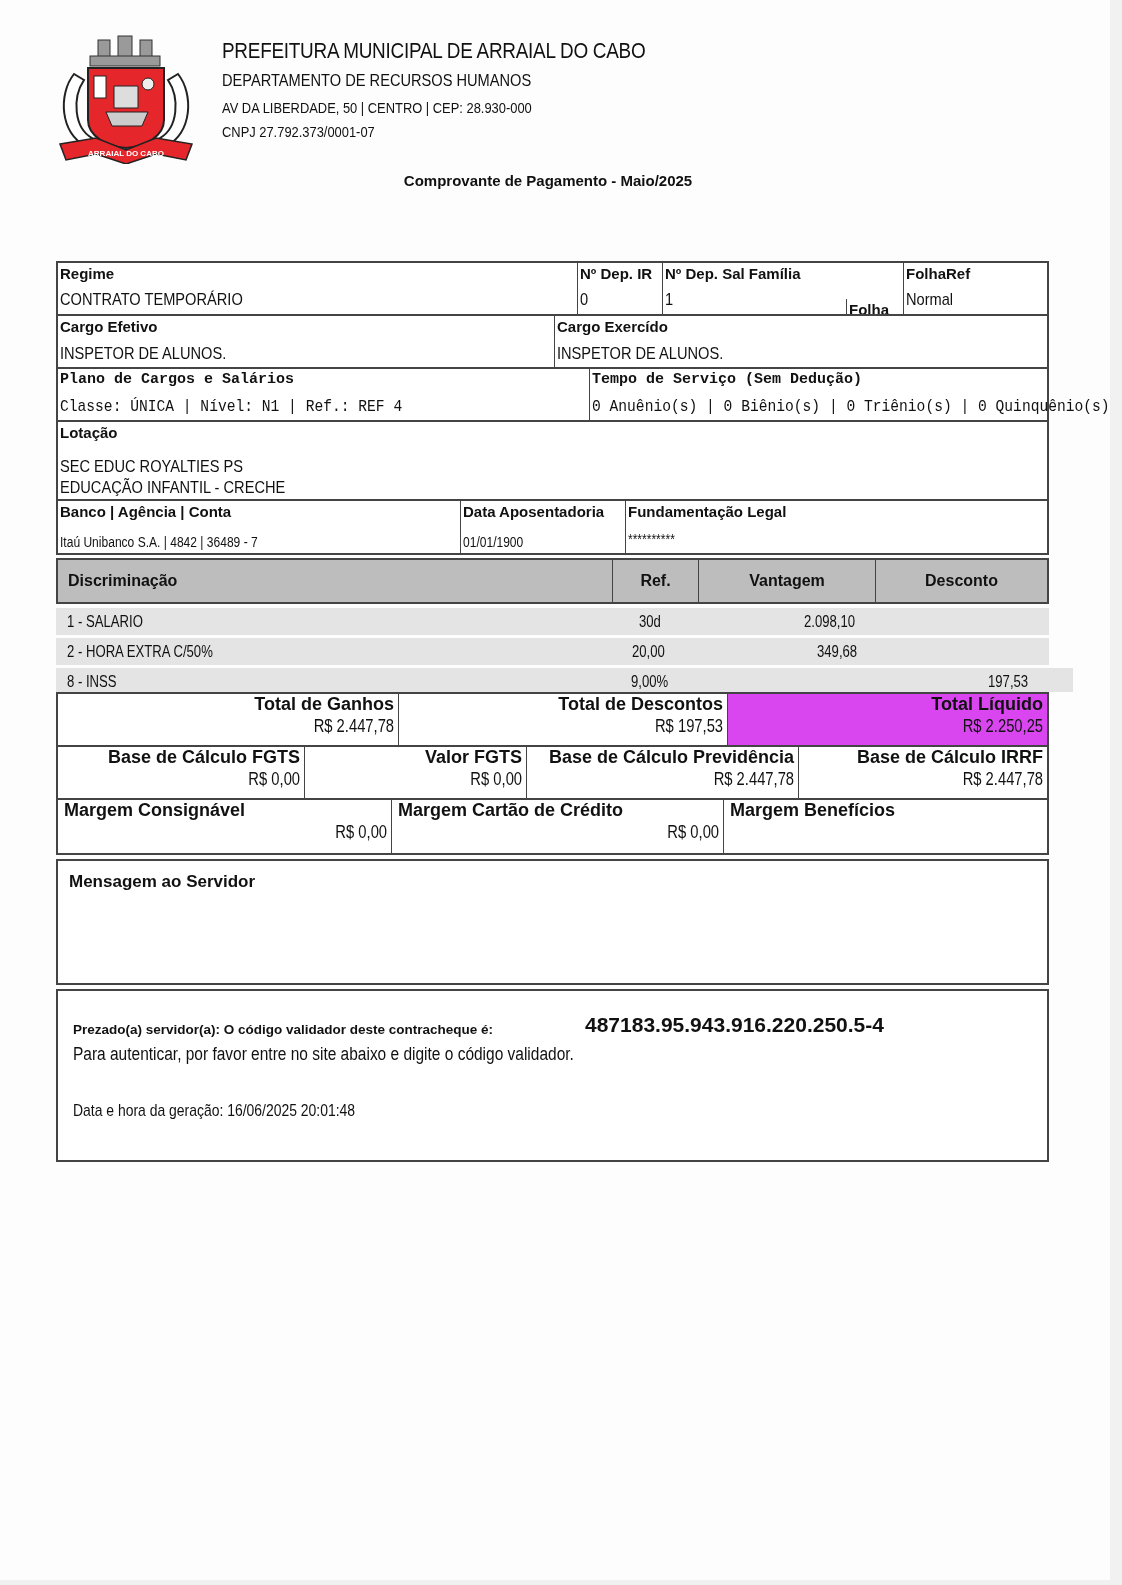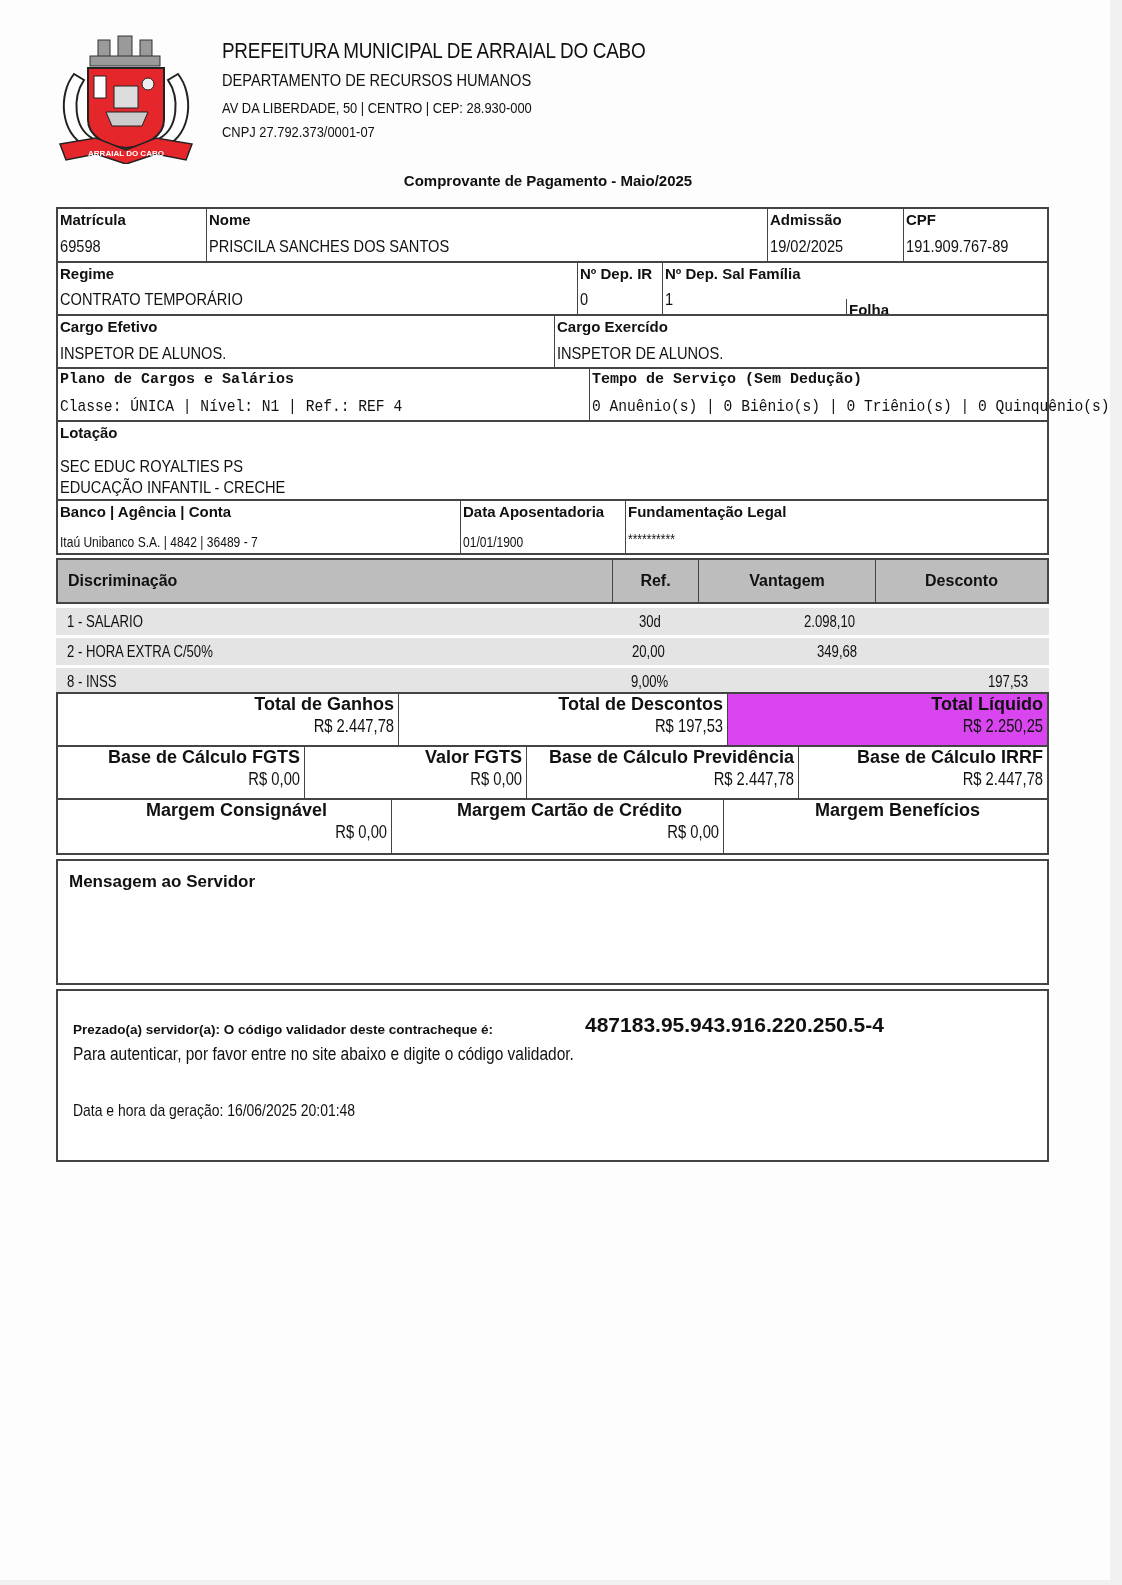--- a/index.html
+++ b/index.html
@@ -26,21 +26,21 @@
   .th.first { border-left:none; text-align:left; padding-left:10px; }
   .row { position:absolute; left:56px; width:993px; height:27px; background:#e4e4e4; }
   .rc { position:absolute; top:0; line-height:27px; font-size:16px; white-space:nowrap; }
   .rc .cond { transform:scaleX(0.82); }
 
   .tot { position:absolute; border:2px solid #444; box-sizing:border-box; background:#fff; }
   .tc { position:absolute; top:0; height:100%; box-sizing:border-box; border-left:1.5px solid #444; }
   .tc.first { border-left:none; }
   .tl { position:absolute; right:4px; top:0; font-size:18px; font-weight:bold; white-space:nowrap; }
   .tv { position:absolute; right:4px; top:22px; font-size:18px; white-space:nowrap; transform:scaleX(0.82); transform-origin:right top; }
-  .tl.center { right:auto; left:12px; width:100%; text-align:center; }
+  .tl.center { right:auto; left:6px; width:100%; }
 
   .msg-box { left:56px; top:859px; width:993px; height:126px; }
   .msg-title { position:absolute; left:11px; top:11px; font-size:17px; font-weight:bold; }
   .val-box { left:56px; top:989px; width:993px; height:173px; }
   .vb-prefix { position:absolute; left:15px; top:31px; font-size:13.5px; font-weight:bold; white-space:nowrap; }
   .vb-code { position:absolute; left:527px; top:22px; font-size:21px; font-weight:bold; white-space:nowrap; }
   .vb-text { position:absolute; left:15px; top:53px; font-size:18px; white-space:nowrap; transform:scaleX(0.86); transform-origin:left top; }
   .vb-date { position:absolute; left:15px; top:110px; font-size:17px; white-space:nowrap; transform:scaleX(0.82); transform-origin:left top; }
 </style>
 </head>
@@ -73,55 +73,41 @@
     <text x="70" y="122" font-size="8" text-anchor="middle" fill="#fff" font-family="Liberation Sans, sans-serif" font-weight="bold">ARRAIAL DO CABO</text>
   </svg>
 
   <div class="abs hdr-title">PREFEITURA MUNICIPAL DE ARRAIAL DO CABO</div>
   <div class="abs hdr-sub">DEPARTAMENTO DE RECURSOS HUMANOS</div>
   <div class="abs hdr-line">AV DA LIBERDADE, 50 | CENTRO | CEP: 28.930-000</div>
   <div class="abs hdr-line2">CNPJ 27.792.373/0001-07</div>
 
   <div class="abs doc-title">Comprovante de Pagamento - Maio/2025</div>
 
-  <div class="box" style="left:56px; top:207px; width:993px; height:56px;">
-    <div class="cell first" style="left:0; width:148px;">
-      <span class="lbl">Matrícula</span>
-      <span class="val" style="top:28px;">69598</span>
-    </div>
-    <div class="cell" style="left:148px; width:561px;">
-      <span class="lbl">Nome</span>
-      <span class="val" style="top:28px;">PRISCILA SANCHES DOS SANTOS</span>
-    </div>
-    <div class="cell" style="left:709px; width:136px;">
-      <span class="lbl">Admissão</span>
-      <span class="val" style="top:28px;">19/02/2025</span>
-    </div>
-    <div class="cell" style="left:845px; width:144px;">
-      <span class="lbl">CPF</span>
-      <span class="val" style="top:28px;">191.909.767-89</span>
-    </div>
-  </div>
 
   <div class="box" style="left:56px; top:261px; width:993px; height:55px;">
     <div class="cell first" style="left:0; width:352px;">
       <span class="lbl">Regime</span>
       <span class="val" style="top:27px;">CONTRATO TEMPORÁRIO</span>
     </div>
     <div class="cell" style="left:519px; width:85px;">
       <span class="lbl">Nº Dep. IR</span>
       <span class="val" style="top:27px;">0</span>
     </div>
     <div class="cell" style="left:604px; width:168px;">
       <span class="lbl">Nº Dep. Sal Família</span>
       <span class="val" style="top:27px;">1</span>
     </div>
     <div class="cell" style="left:788px; width:73px;margin-top:36px;">
       <span class="lbl">Folha</span>
       <span class="val" style="top:27px;">2</span>
+    </div>
+    <div class="cell" style="left:845px; width:144px;">
+      <span class="lbl">FolhaRef</span>
+      <span class="val" style="top:27px;">Normal</span>
     </div>
   </div>
 
   <div class="box" style="left:56px; top:314px; width:993px; height:55px;">
     <div class="cell first" style="left:0; width:496px;">
       <span class="lbl">Cargo Efetivo</span>
       <span class="val" style="top:28px;">INSPETOR DE ALUNOS.</span>
     </div>
     <div class="cell" style="left:496px; width:493px;">
       <span class="lbl">Cargo Exercído</span>
@@ -173,21 +159,21 @@
     <span class="rc" style="left:583px;"><span class="cond">30d</span></span>
     <span class="rc" style="left:748px;"><span class="cond">2.098,10</span></span>
     <span class="rc" style="left:930px;"><span class="cond"></span></span>
   </div>
   <div class="row" style="top:638px;">
     <span class="rc" style="left:11px;"><span class="cond">2 - HORA EXTRA C/50%</span></span>
     <span class="rc" style="left:576px;"><span class="cond">20,00</span></span>
     <span class="rc" style="left:761px;"><span class="cond">349,68</span></span>
     <span class="rc" style="left:930px;"><span class="cond"></span></span>
   </div>
-  <div class="row" style="top:668px; height:24px;">
+  <div class="row" style="top:668px; height:24px;padding-left:24px;">
     <span class="rc" style="left:11px;"><span class="cond">8 - INSS</span></span>
     <span class="rc" style="left:575px;"><span class="cond">9,00%</span></span>
     <span class="rc" style="left:748px;"><span class="cond"></span></span>
     <span class="rc" style="left:932px;"><span class="cond">197,53</span></span>
   </div>
 
   <div class="tot" style="left:56px; top:692px; width:993px; height:63px;">
     <div class="tc first" style="left:0; width:340px;">
       <span class="tl">Total de Ganhos</span>
       <span class="tv">R$ 2.447,78</span>

